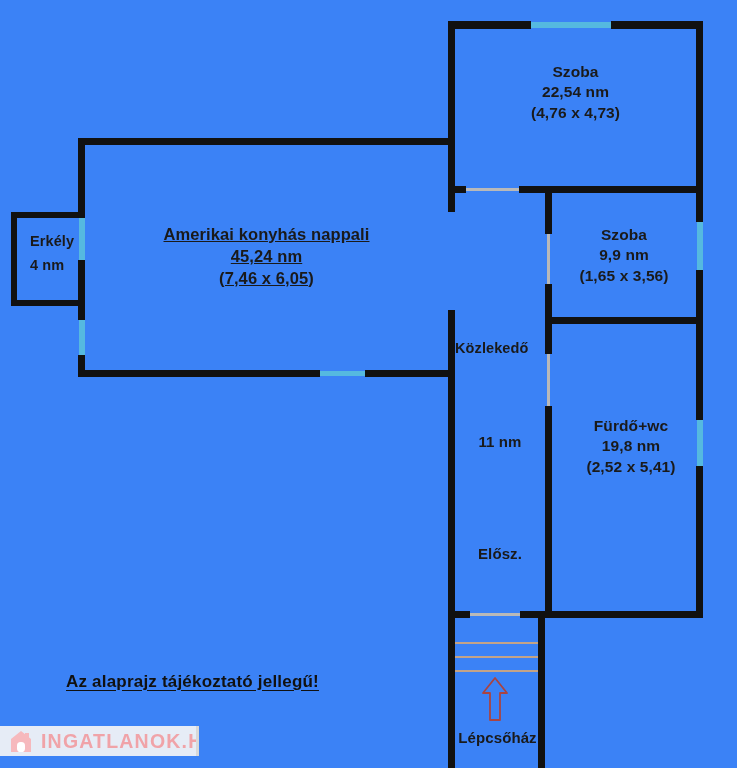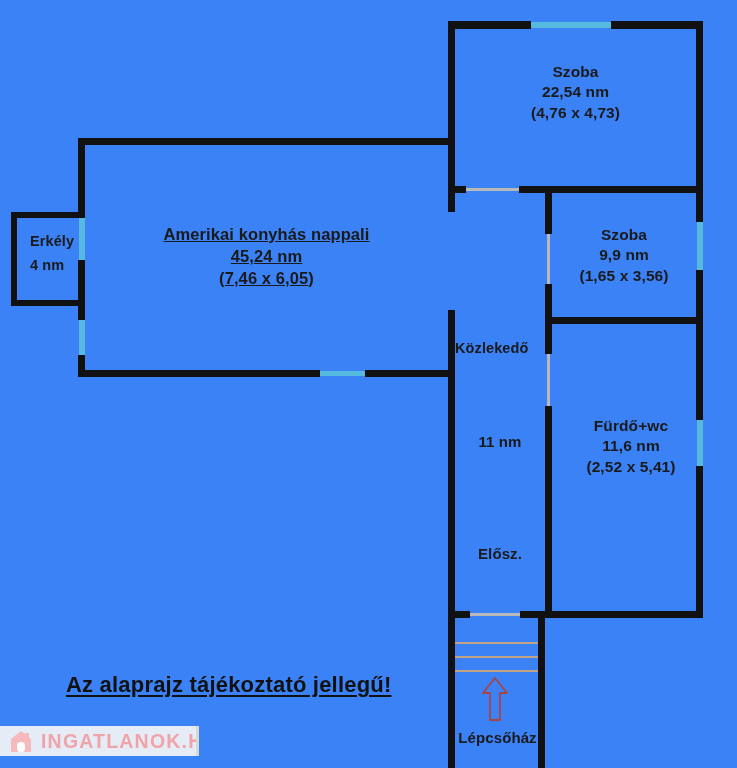--- a/index.html
+++ b/index.html
@@ -54,21 +54,21 @@
   .lbl-erkely  { font-size: 14.5px; text-align: left; line-height: 1.65; }
   .lbl-kozl    { font-size: 14.5px; }
   .lbl-11nm    { font-size: 15px; }
   .lbl-elosz   { font-size: 15px; }
   .lbl-lepcso  { font-size: 15px; }
 
   #disclaimer {
     position: absolute;
     left: 66px;
     top: 672px;
-    font-size: 22px;
+    font-size: 17px;
     font-weight: bold;
     color: #111111;
     text-decoration: underline;
     text-underline-offset: 3px;
     letter-spacing: 0.2px;
   }
   #watermark {
     position: absolute;
     left: 0px;
     top: 726px;
@@ -169,21 +169,21 @@
   </div>
 
   <div class="room-label lbl-szoba2" style="left:545px; top:225px; width:158px;">
     <span class="ln">Szoba</span>
     <span class="ln">9,9 nm</span>
     <span class="ln">(1,65 x 3,56)</span>
   </div>
 
   <div class="room-label lbl-furdo" style="left:545px; top:416px; width:140px;margin-left:16px;">
     <span class="ln">Fürdő+wc</span>
-    <span class="ln">11,6 nm</span>
+    <span class="ln">19,8 nm</span>
     <span class="ln">(2,52 x 5,41)</span>
   </div>
 
   <div class="room-label lbl-nappali" style="left:85px; top:224px; width:363px;text-decoration:underline;">
     <span class="ln">Amerikai konyhás nappali</span>
     <span class="ln">45,24 nm</span>
     <span class="ln">(7,46 x 6,05)</span>
   </div>
 
   <div class="room-label lbl-erkely" style="left:30px; top:230px; width:62px;">

